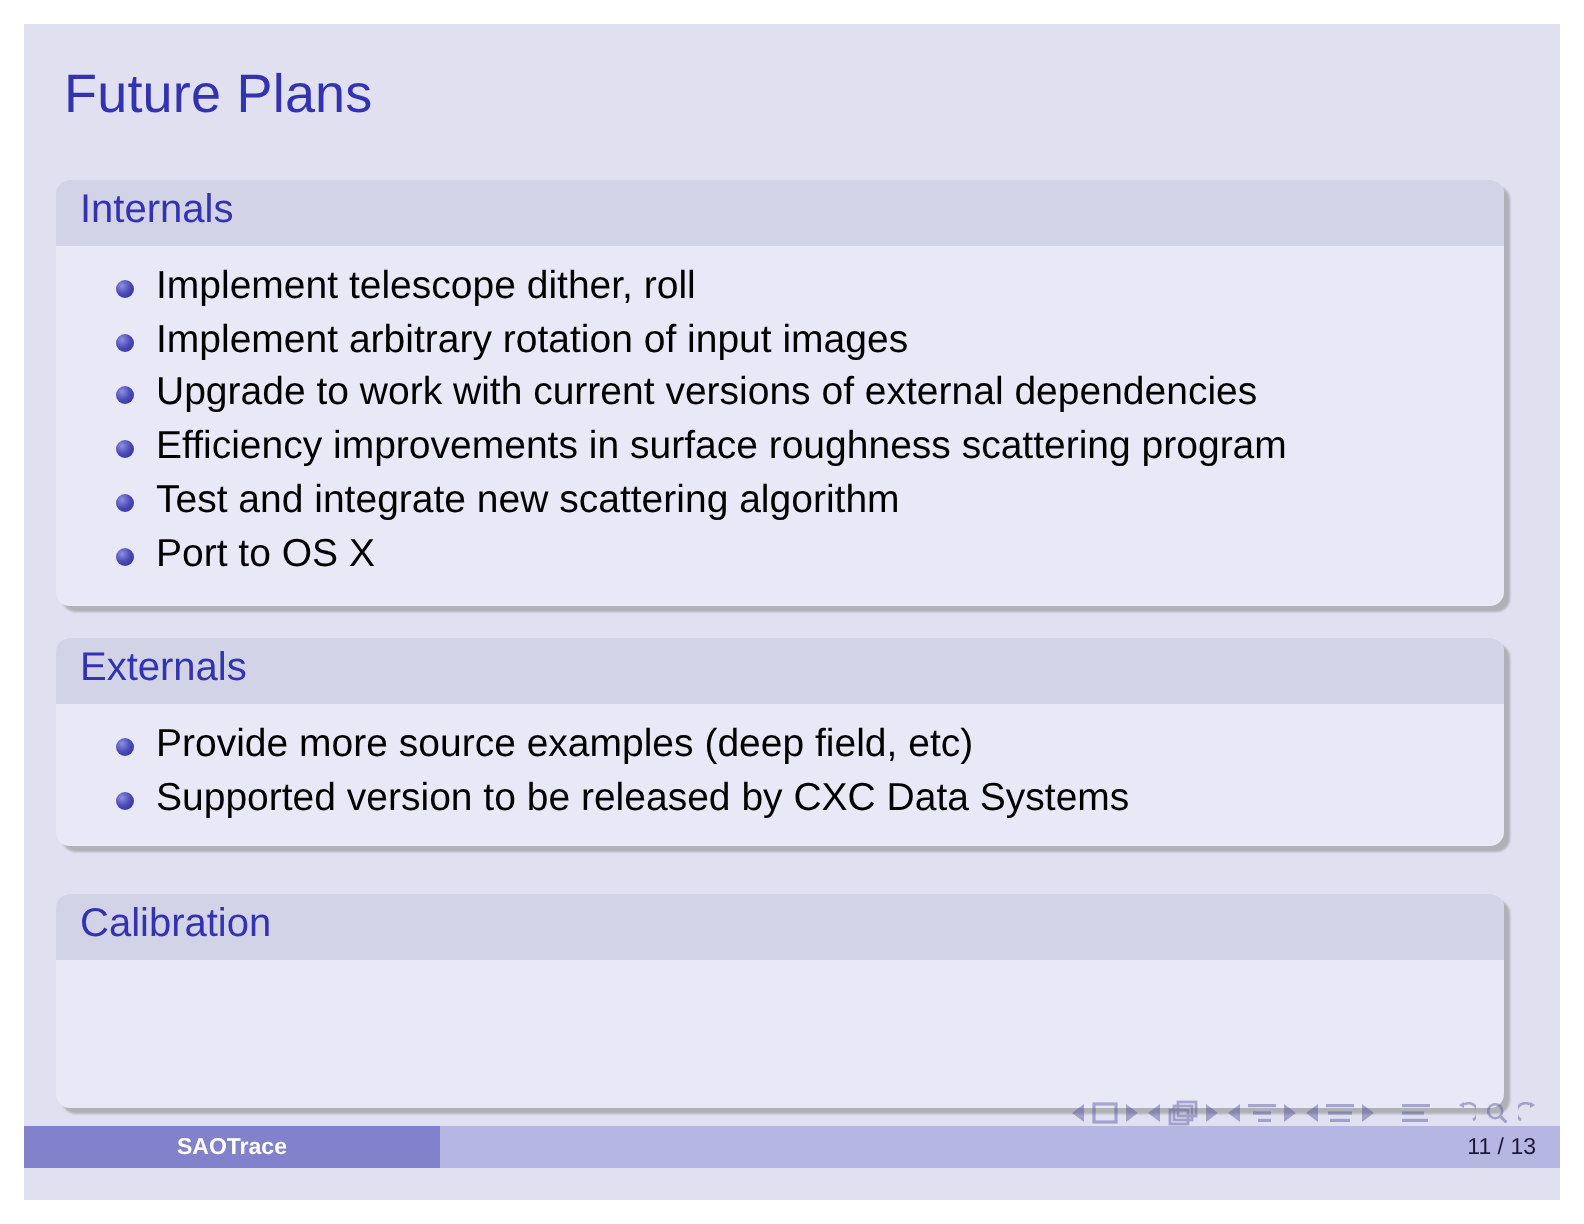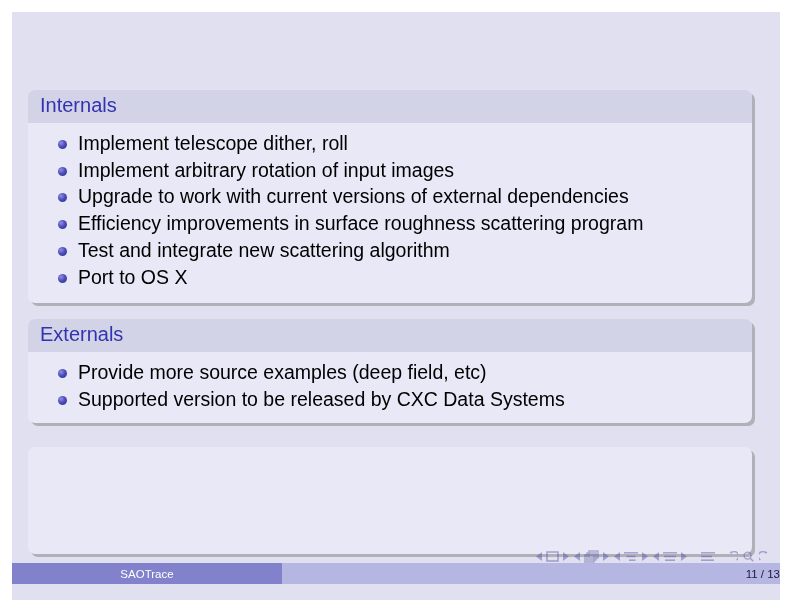--- a/index.html
+++ b/index.html
@@ -137,38 +137,40 @@
     height: 100%;
     box-sizing: border-box;
   }
   .f-author {
     width: 260px;
     background: #3f3fb0;
     color: #ffffff;
     justify-content: center;
   }
   .f-subject {
-    width: 270px;
+    width: 208px;
     background: #8282cc;
     color: #ffffff;
     justify-content: center;
+    font-weight: bold;
   }
   .f-page {
     flex: 1;
     background: #b6b6e2;
     color: #1a1a3c;
     justify-content: flex-end;
-    padding-right: 0;
+    padding-right: 12px;
   }
 </style>
 </head>
 <body>
 
 <div class="slide">
 
+  <div class="slide-title">Future Plans</div>
 
   <div class="block" id="block-internals">
     <div class="block-shadow"></div>
     <div class="block-inner">
       <div class="block-head">Internals</div>
       <div class="block-body">
         <ul class="items">
           <li>
             <span class="ball"></span>
             <span>Implement telescope dither, roll</span>
@@ -213,20 +215,21 @@
             <span>Supported version to be released by CXC Data Systems</span>
           </li>
         </ul>
       </div>
     </div>
   </div>
 
   <div class="block" id="block-calibration">
     <div class="block-shadow"></div>
     <div class="block-inner">
+      <div class="block-head">Calibration</div>
     </div>
   </div>
 
   <div class="navsyms">
 
     <div class="nav-group">
       <svg width="7" height="9" viewBox="0 0 7 9">
         <polygon points="6,0 6,9 0,4.5" fill="#4a4a9e"></polygon>
       </svg>
       <svg width="13" height="11" viewBox="0 0 13 11">

